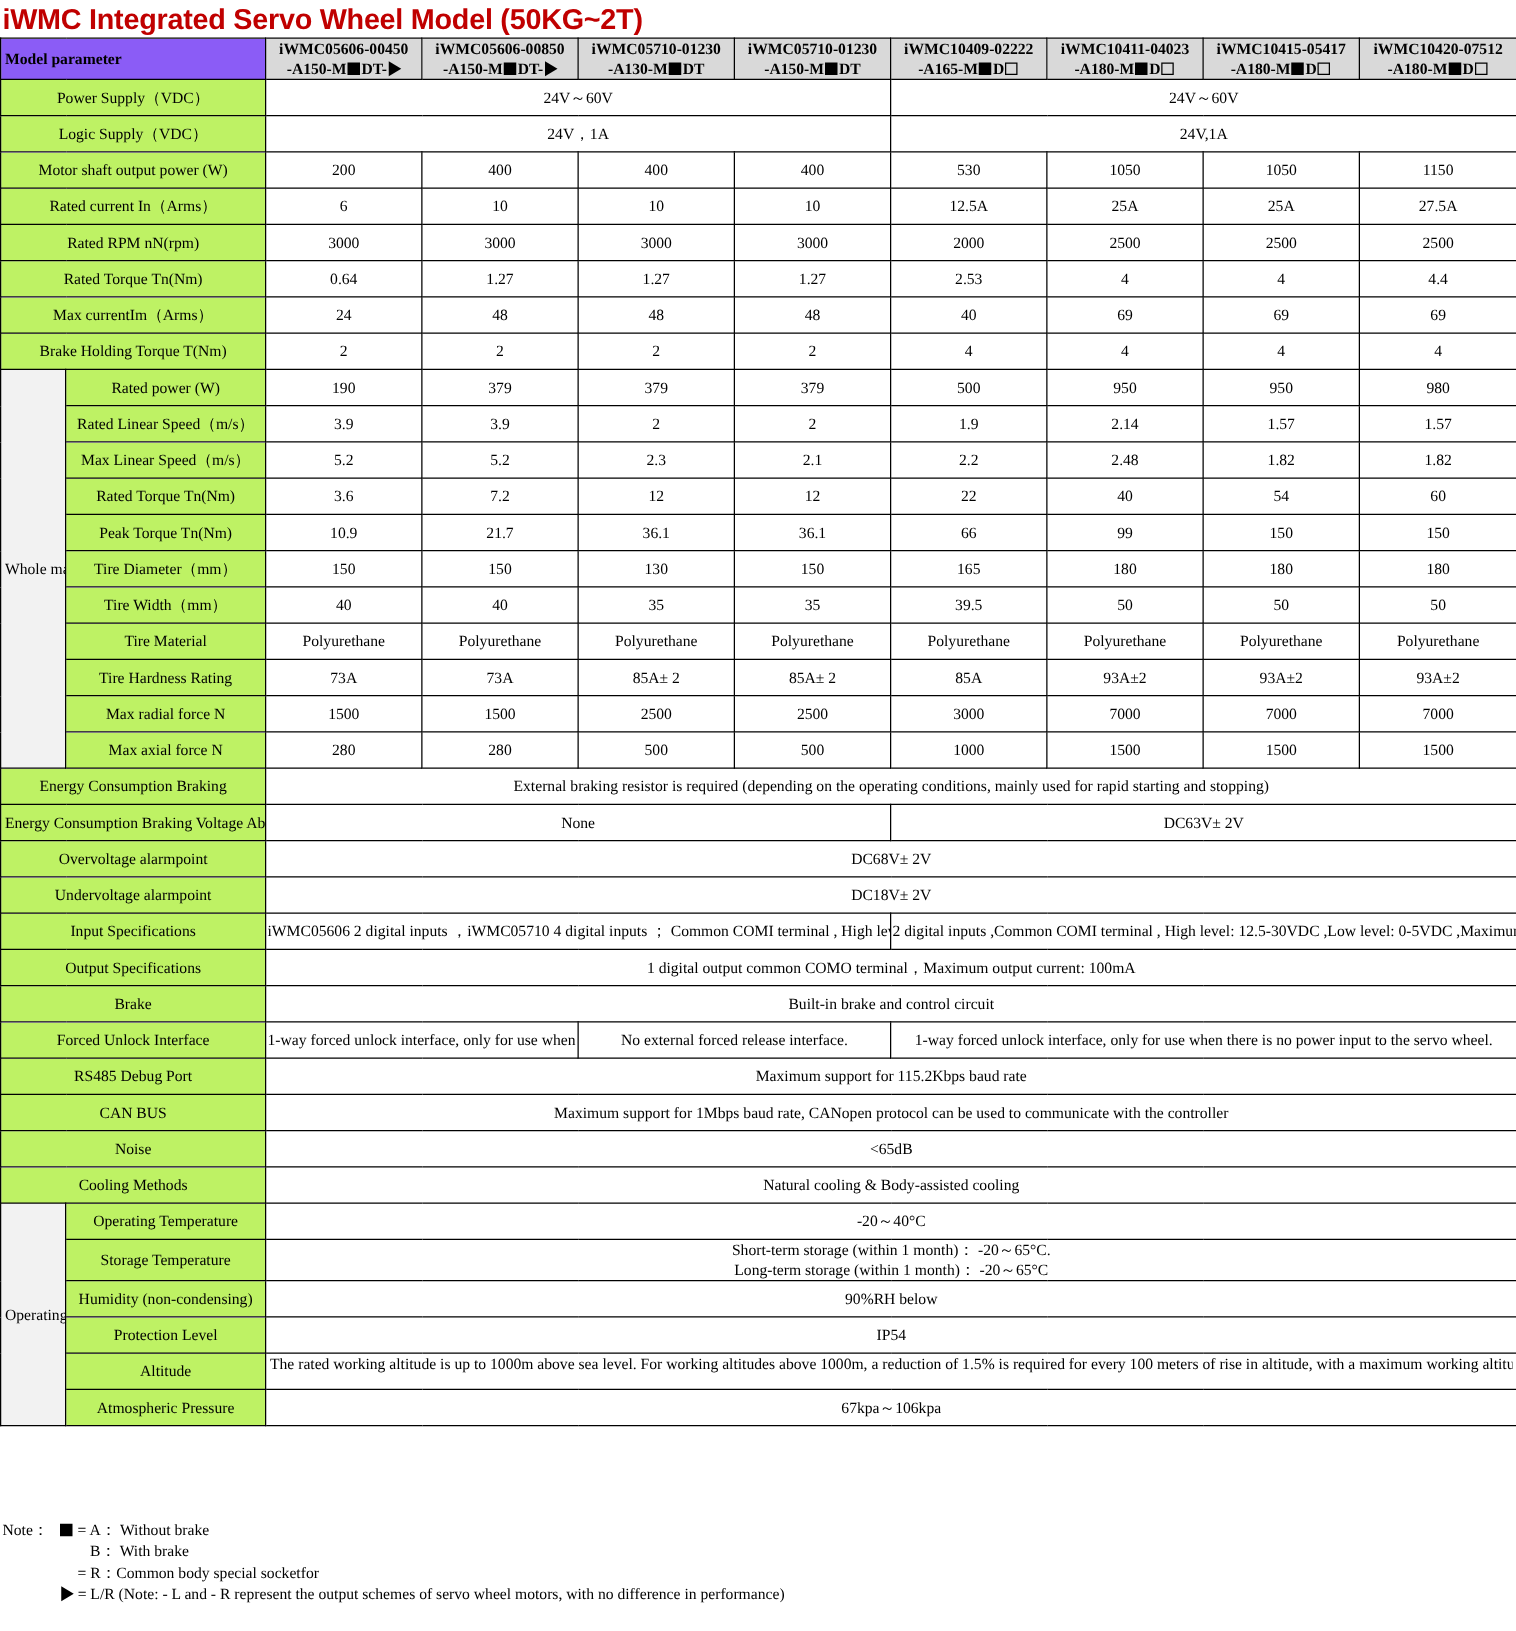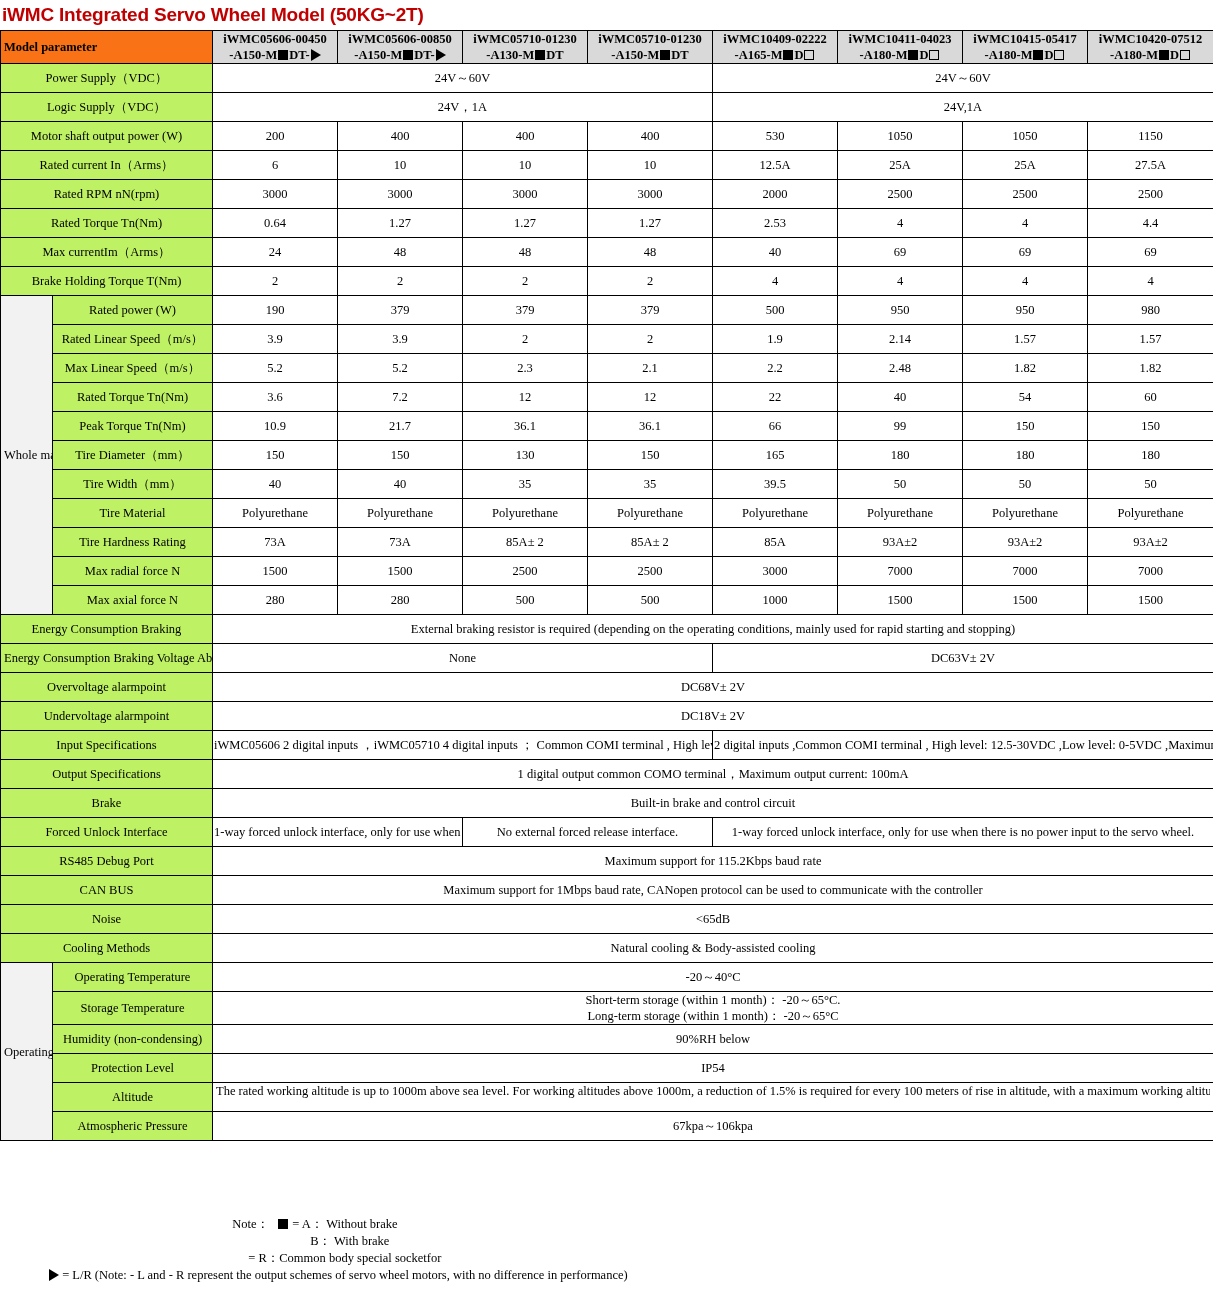--- a/index.html
+++ b/index.html
@@ -1,40 +1,40 @@
 <!DOCTYPE html>
 <html><head>
 <meta charset="utf-8">
 <style>
   html, body { margin: 0; padding: 0; background: #ffffff; }
   body { width: 1213px; height: 1305px; position: relative; overflow: hidden;
          font-family: "Liberation Serif", "DejaVu Serif", serif; color: #000; }
   .title { position: absolute; left: 2px; top: 1px; height: 40px; line-height: 28px;
            font-family: "Liberation Sans", "DejaVu Sans", sans-serif; font-weight: bold;
-           font-size: 19px; color: #c00000; letter-spacing: -0.2px; }
+           font-size: 23px; color: #c00000; letter-spacing: -0.2px; }
   table.spec { position: absolute; left: 0; top: 30px; border-collapse: collapse;
                table-layout: fixed; width: 1213px; font-size: 12.5px; }
   table.spec td { border: 1.5px solid #000; padding: 0 3px; height: 28px; line-height: 16px;
                   overflow: hidden; vertical-align: middle; white-space: nowrap; }
   td.lbl { background: #bef264; text-align: center; }
   td.hdr { background: #d9d9d9; text-align: center; font-weight: bold; line-height: 17px; }
-  td.hdr-lbl { background: #f97316; font-weight: bold; text-align: left; }
+  td.hdr-lbl { background: #8b5cf6; font-weight: bold; text-align: left; }
   td.c { text-align: center; }
   td.l { text-align: center; }
   td.wrap { white-space: normal; }
   td.grp { background: #f2f2f2; white-space: normal; line-height: 17px; word-break: break-all; }
   td.tall { height: 38px; }
   td.tall2 { height: 30px; }
   .sq { display: inline-block; width: 10px; height: 10px; background: #000; vertical-align: -1px; margin: 0 1px; }
   .sqo { display: inline-block; width: 8px; height: 8px; border: 1.5px solid #000; vertical-align: -1px; margin: 0 1px; }
   .tri { display: inline-block; width: 0; height: 0; border-top: 6px solid transparent;
          border-bottom: 6px solid transparent; border-left: 10px solid #000; vertical-align: -2px; margin-left: 1px; }
   .clip { display: block; height: 30px; overflow: hidden; }
   .notes { position: absolute; left: 2px; top: 1216px; font-size: 12.5px; line-height: 17px; }
-  .notes .row { white-space: nowrap; height: 17px; text-align: center; }
+  .notes .row { white-space: nowrap; height: 17px; }
 </style>
 </head>
 <body>
 
 <div class="title">iWMC Integrated Servo Wheel Model (50KG~2T)</div>
 
 <table class="spec">
   <colgroup>
     <col style="width:52px">
       <col style="width:160px">

